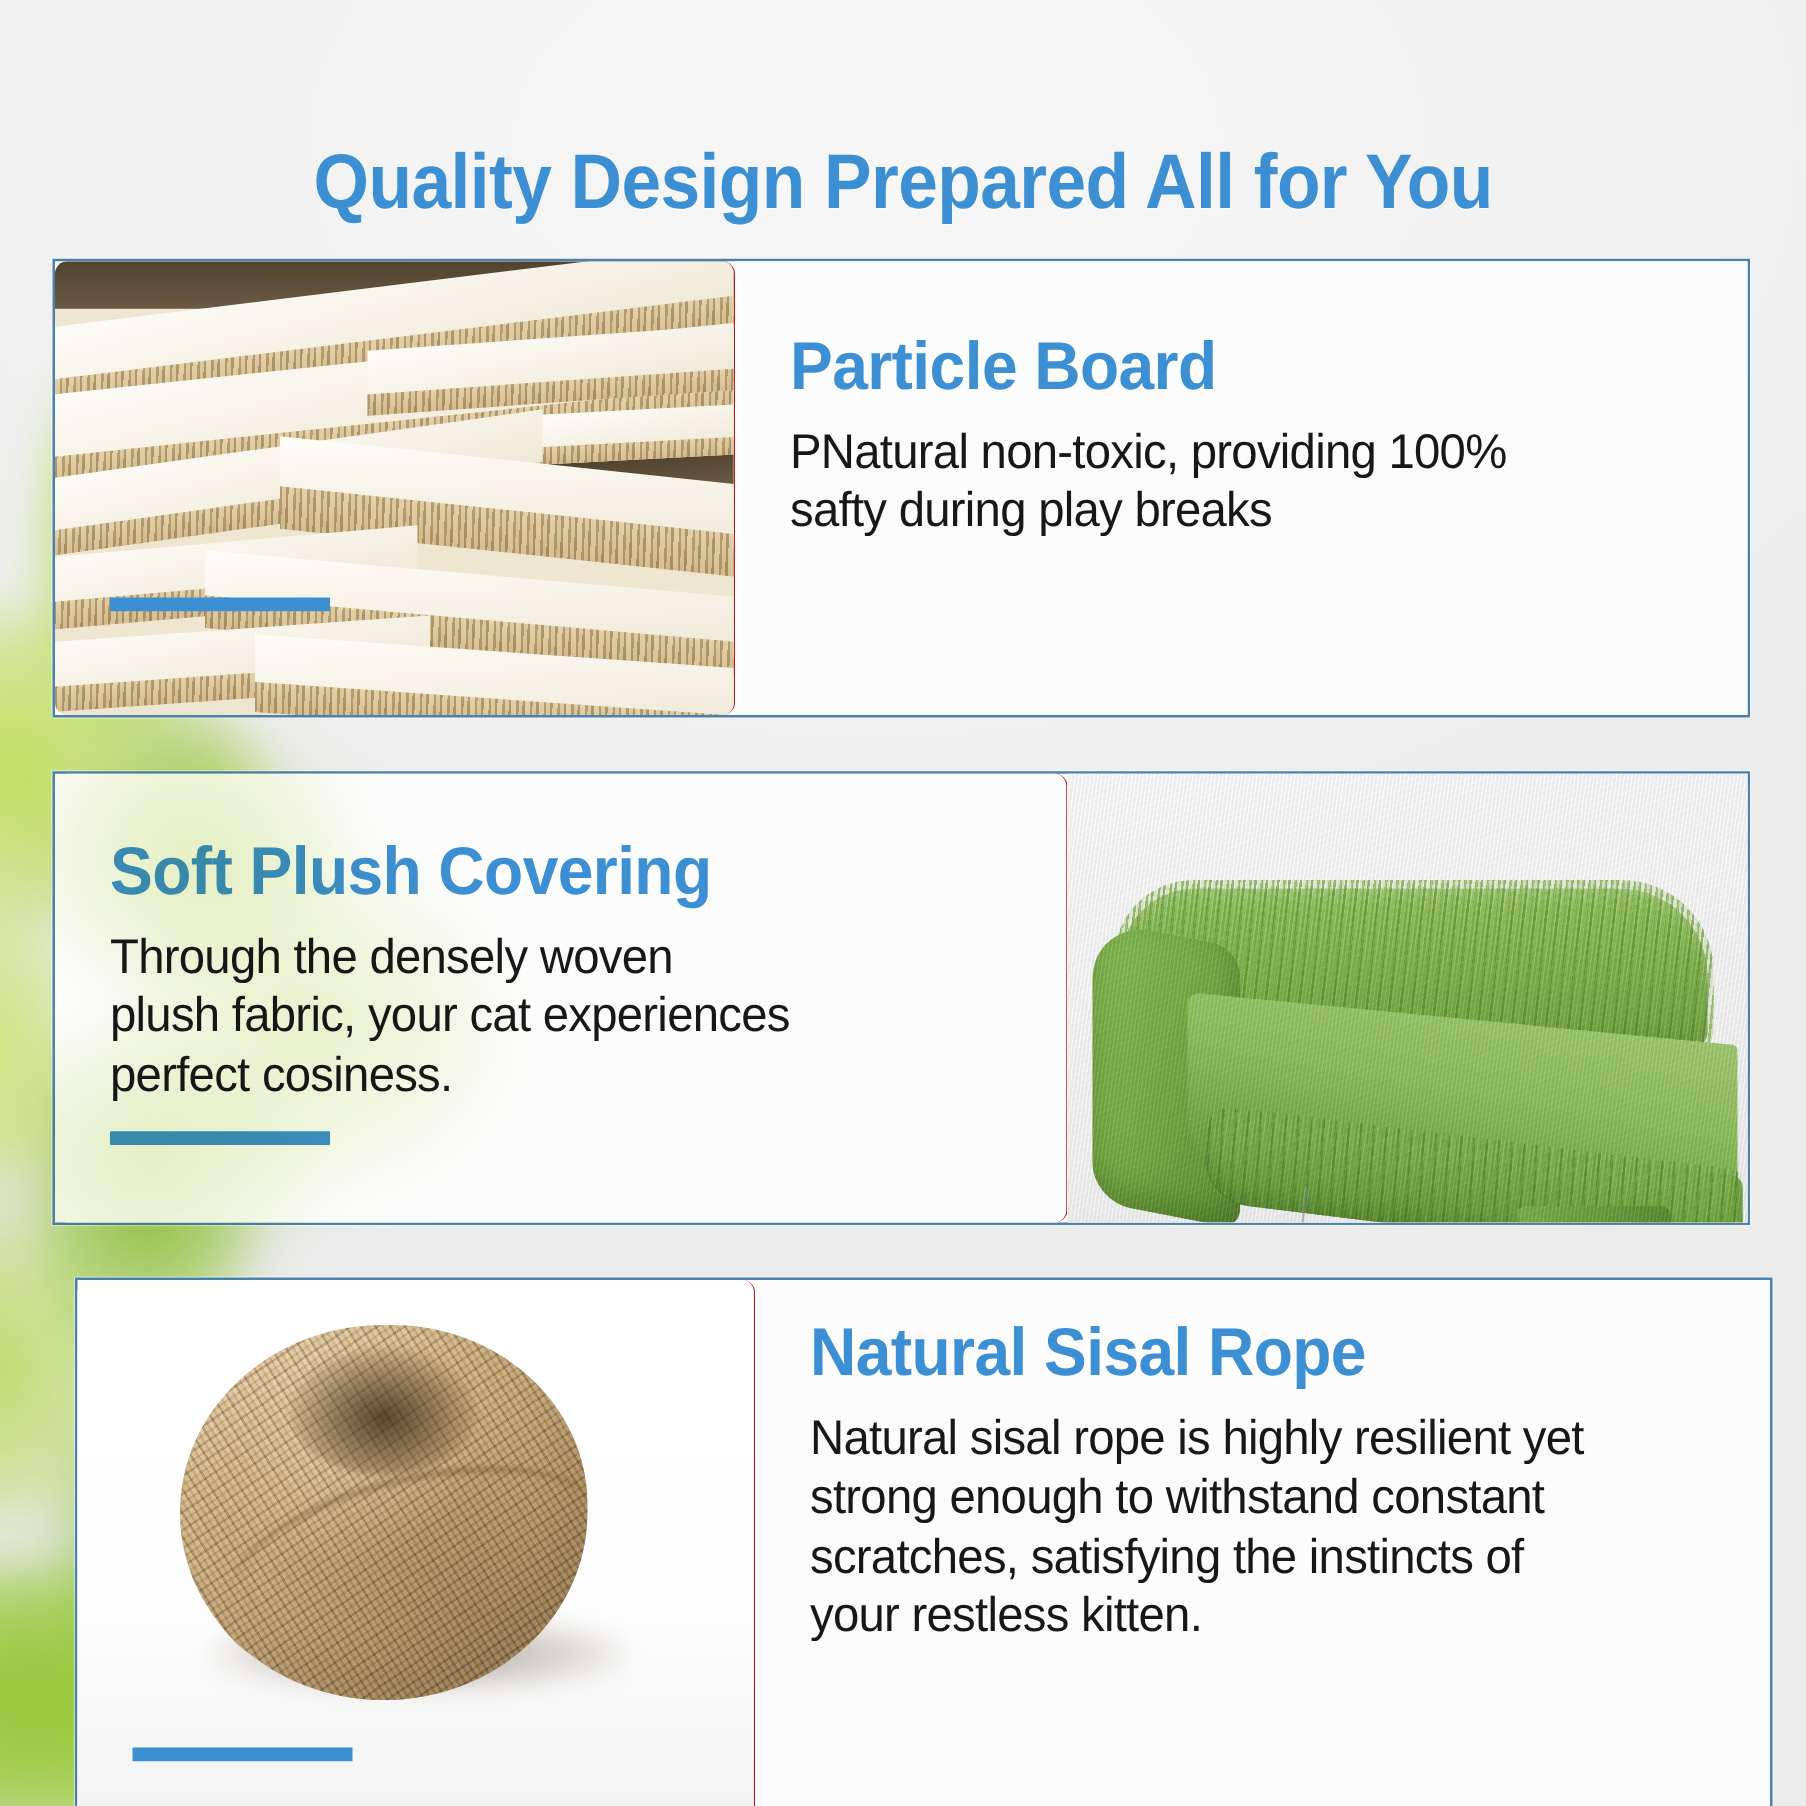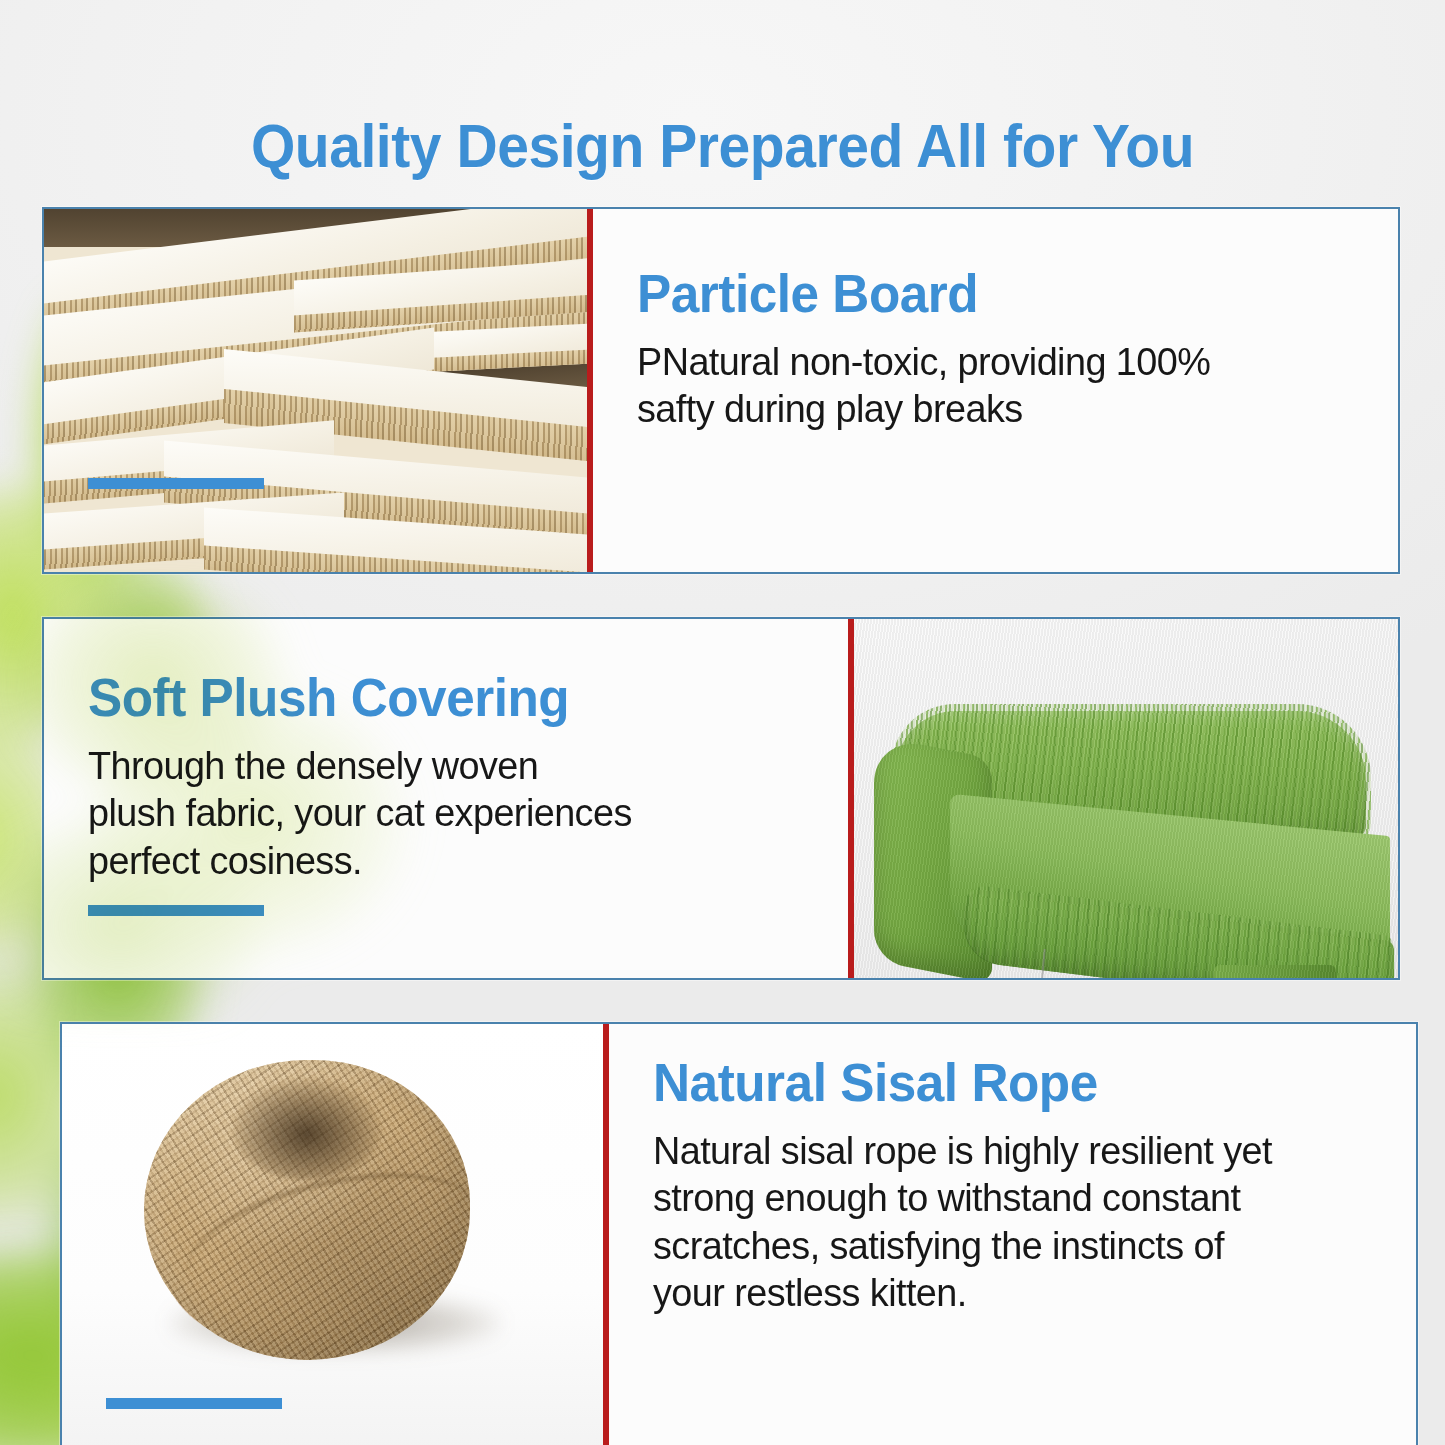--- a/index.html
+++ b/index.html
@@ -101,21 +101,21 @@
     box-shadow: 0 0 0 1px rgba(255,255,255,.4);
   }
   #card-1 { left: 42px;  top: 207px;  width: 1358px; height: 367px; }
   #card-2 { left: 42px;  top: 617px;  width: 1358px; height: 363px; }
   #card-3 { left: 42px;  top: 1022px; width: 1358px; height: 434px; margin-left: 18px; }
 
   .cell-image { position: relative; overflow: hidden; background: #fff; }
   .cell-text  { position: relative; overflow: hidden; background: #fcfcfc;
                 padding: 42px 51px 0 44px; box-sizing: border-box; }
 
-  .divider-right { border-right: 6px solid #b91c1c; }
+  .divider-right { border-right: 1px solid #b91c1c; border-radius: 10px; }
 
   
   #card-1 .cell-image { width: 543px; }
   #card-1 .cell-text  { flex: 1; padding-top: 56px; }
   
   #card-2 .cell-text  { width: 810px; padding-top: 50px; }
   #card-2 .cell-image { flex: 1; }
   
   #card-3 .cell-image { width: 541px; }
   #card-3 .cell-text  { flex: 1; padding-top: 30px; }

